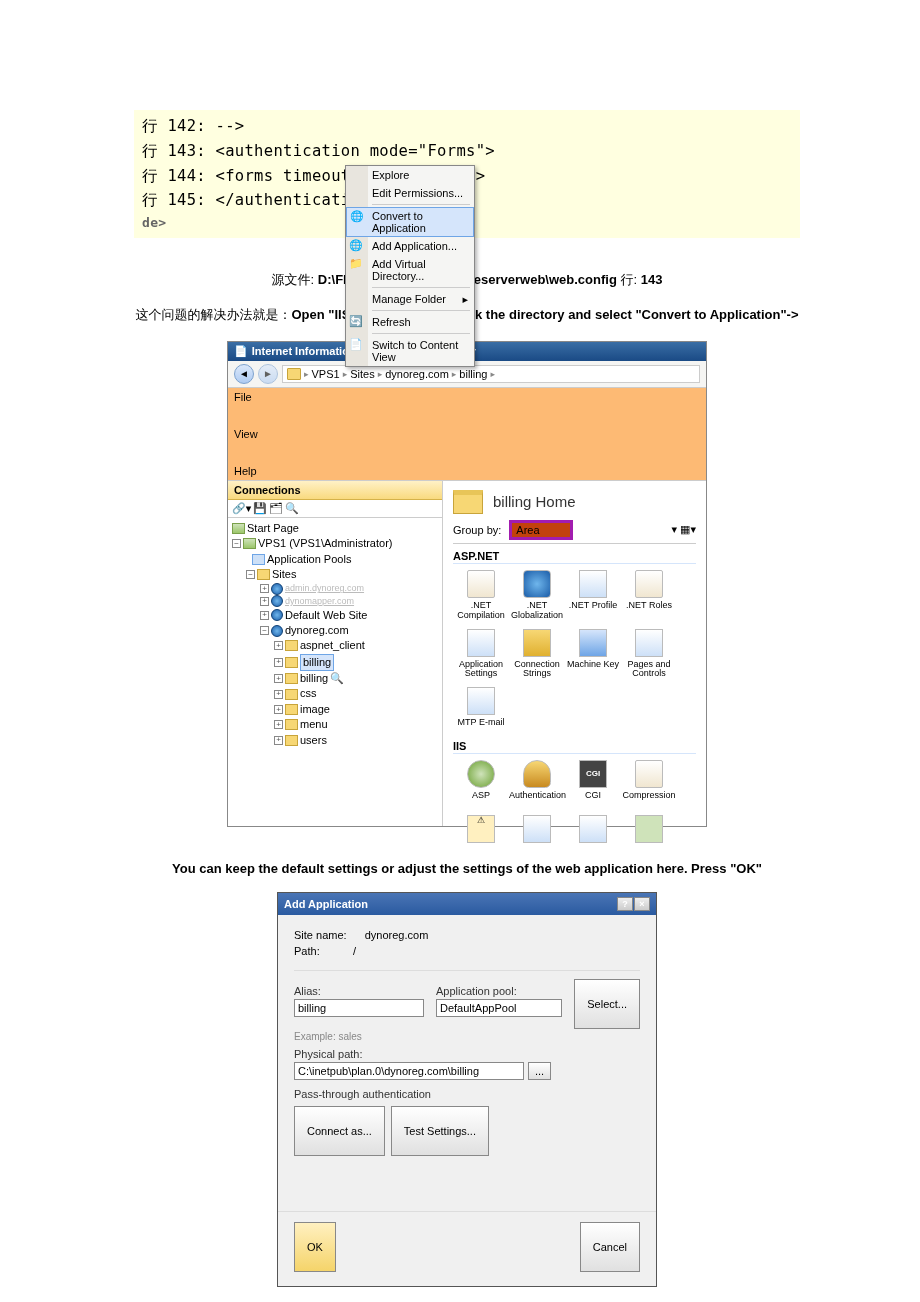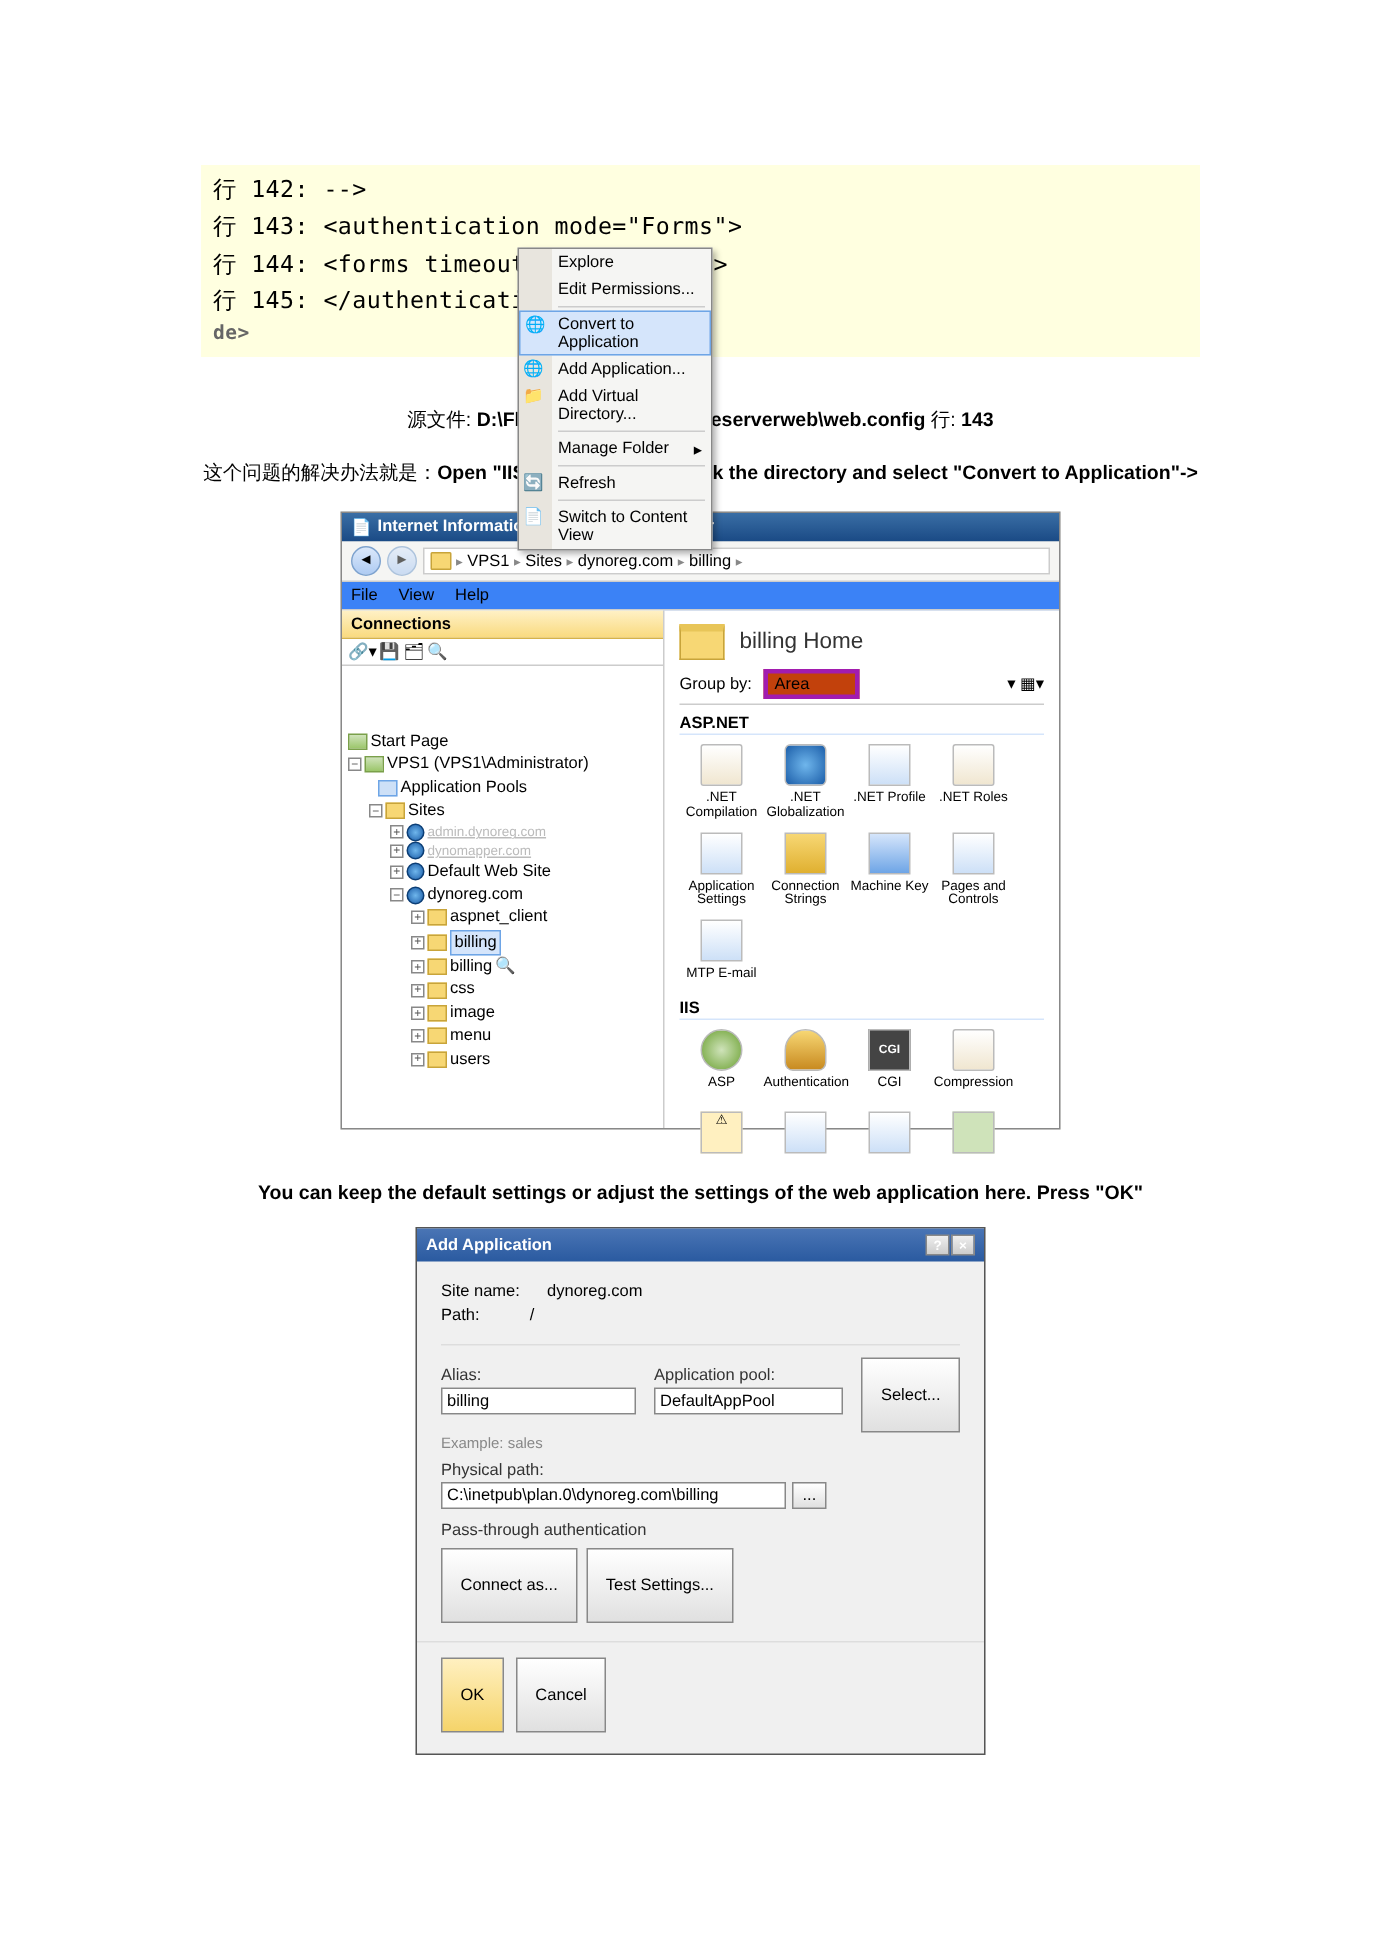--- a/index.html
+++ b/index.html
@@ -13,26 +13,26 @@
   .caption b { font-weight: bold; }
 
   
   .win { width: 480px; margin: 14px auto 30px auto; border: 1px solid #888; font-family: Tahoma, sans-serif; font-size: 11px; background: #eceae5; }
   .titlebar { background: linear-gradient(#3a6ea5, #1a4a85); color: #fff; padding: 3px 6px; display: flex; align-items: center; gap: 4px; font-weight: bold; }
   .navbar { background: #f5f5f3; padding: 3px 6px; display: flex; align-items: center; gap: 4px; border-bottom: 1px solid #ccc; }
   .navbtn { width: 20px; height: 20px; border: 1px solid #7da2ce; border-radius: 50%; background: linear-gradient(#dbe8fa,#aecbf2); display: inline-flex; align-items: center; justify-content: center; font-size: 10px; }
   .crumb { border: 1px solid #ccc; background:#fff; padding: 2px 4px; flex:1; display:flex; align-items:center; gap:3px;}
   .crumb span.sep{color:#888; font-size:9px;}
   .folder-ic{width:14px;height:12px;background:#f7d774;border:1px solid #c8a43a;display:inline-block;border-radius:1px;}
-  .menubar { background: #3b82f6; padding: 3px 6px; border-bottom: 1px solid #ccc; display:flex; gap:14px; }
+  .menubar { background: #fdba74; padding: 3px 6px; border-bottom: 1px solid #ccc; display:flex; gap:25px;flex-direction:column; }
   .winbody { display: flex; background: #fff; height: 345px; }
   .leftpane { width: 215px; border-right: 1px solid #ccc; display:flex; flex-direction:column; }
   .conn-hd { background: linear-gradient(#fff1c6,#f9da7f); padding: 3px 6px; font-weight: bold; border-bottom:1px solid #d5b24a;}
   .toolbar { padding: 2px 4px; border-bottom:1px solid #ccc; display:flex; gap:2px; align-items:center;}
-  .treeview { flex:1; padding: 3px 2px; overflow:hidden; font-size:11px; line-height:1.4;margin-top:40px;}
+  .treeview { flex:1; padding: 3px 2px; overflow:hidden; font-size:11px; line-height:1.4;}
   .tn { white-space: nowrap; display:flex; align-items:center; gap:2px;}
   .tglyph { width:9px; height:9px; border:1px solid #888; display:inline-flex; align-items:center; justify-content:center; font-size:8px; line-height:8px; color:#555;}
   .nodeic { width:13px; height:11px; display:inline-block;}
   .server-ic{background:linear-gradient(#cfe3ba,#9bc66a);border:1px solid #7aa04a;}
   .globe-ic{background:radial-gradient(#6fb6ec,#1b5da8);border-radius:50%;border:1px solid #0c3e75;width:12px;height:12px;}
   .fold-ic{background:#f7d774;border:1px solid #c8a43a;}
   .sel { background:#d5e5fb; border:1px solid #6ea5e6; padding:0 2px;}
   .grey{color:#bbb;font-size:9px;text-decoration:underline;}
 
   .rightpane { flex:1; padding: 6px 10px; position:relative;}
@@ -65,21 +65,21 @@
   .dialog { width: 380px; margin: 0 auto; border: 1px solid #555; font-family: Tahoma, sans-serif; font-size: 11px; background: #f0f0f0;}
   .dialog .dtitle{background:linear-gradient(#4a75b5,#2a5aa0);color:#fff;padding:4px 6px;font-weight:bold;display:flex;justify-content:space-between;align-items:center;}
   .dtitle .wbtns{display:flex;gap:1px;}
   .wbtn{width:16px;height:14px;background:linear-gradient(#eee,#ccc);border:1px solid #888;display:flex;align-items:center;justify-content:center;font-size:9px;font-weight:bold;}
   .dbody{padding:14px 16px 12px 16px;}
   .dbody .row{display:flex;gap:6px;align-items:center;margin-bottom:4px;}
   .dbody label{display:block;margin:6px 0 2px 0;color:#333;}
   .dbody input[type=text]{border:1px solid #888;padding:2px 3px;font-size:11px;background:#fff;}
   .btn{background:linear-gradient(#fff,#e0e0e0);border:1px solid #888;padding:18px 12px;font-size:11px;}
   .btn.ok{background:linear-gradient(#fff0c0,#f5d46a);}
-  .dfooter{display:flex;justify-content:flex-start;gap:8px;padding:10px 16px 14px 16px;border-top:1px solid #ddd;}
+  .dfooter{display:flex;justify-content:space-between;gap:8px;padding:10px 16px 14px 16px;border-top:1px solid #ddd;margin-top:43px;}
   .hint{color:#888;font-size:10px;margin-top:2px;}
 </style>
 </head>
 <body>
 
 <div class="codeblock">
   <div>行 142:        --&gt;</div>
   <div>行 143:  &lt;authentication mode="Forms"&gt;</div>
   <div>行 144:   &lt;forms timeout="30"&gt;&lt;/forms&gt;</div>
   <div>行 145:  &lt;/authentication&gt;</div>

